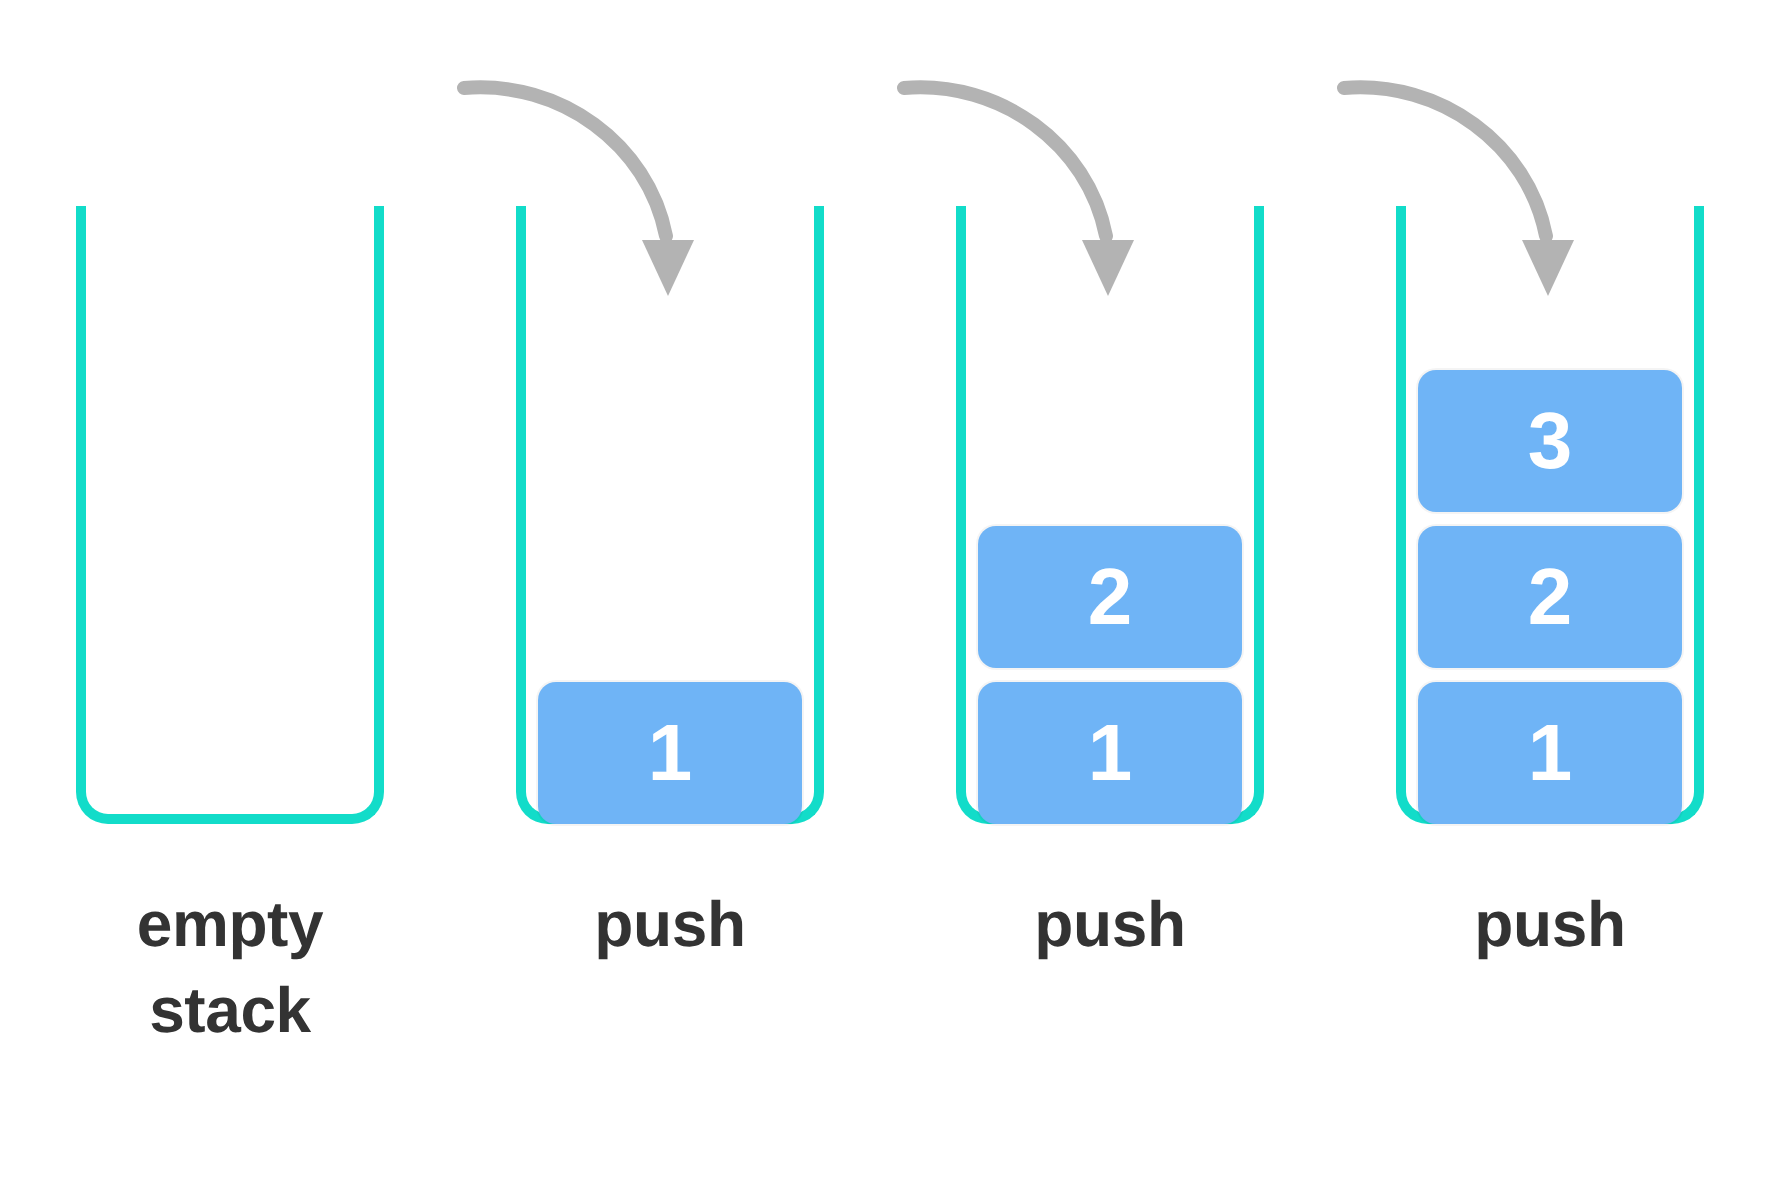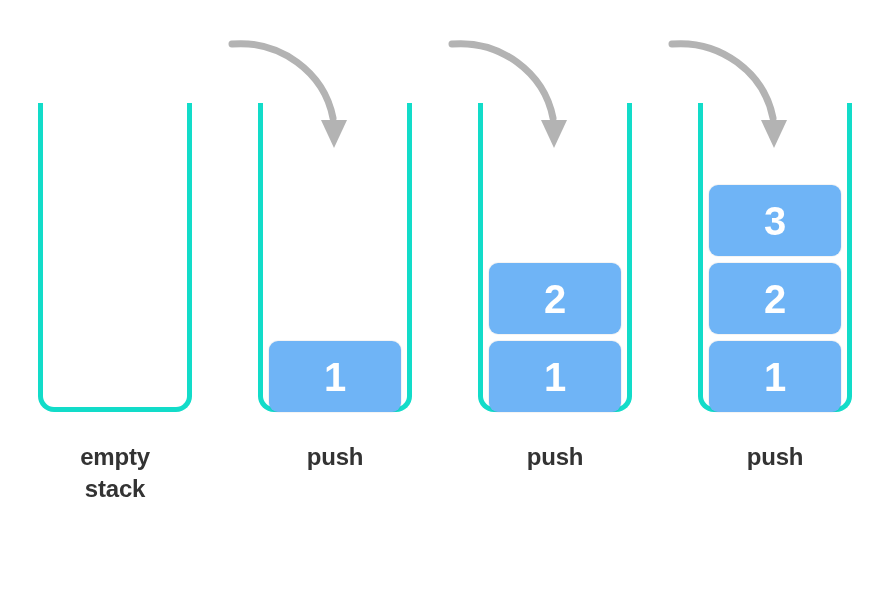--- a/index.html
+++ b/index.html
@@ -72,21 +72,21 @@
     height: 170px;
     overflow: visible;
     pointer-events: none;
   }
   .caption {
     position: absolute;
     left: 0;
     top: 441px;
     width: 230px;
     text-align: center;
-    font-size: 24px;
+    font-size: 32px;
     font-weight: bold;
     color: #333333;
     line-height: 1.33;
     white-space: pre-line;
     letter-spacing: -0.2px;
   }
 </style>
 </head>
 <body>
 

